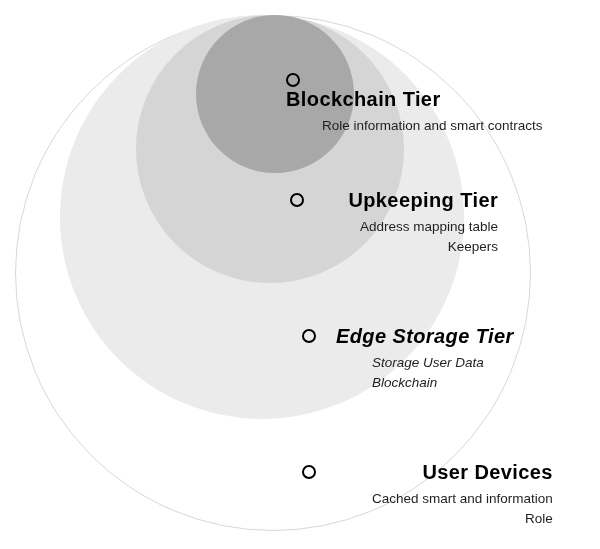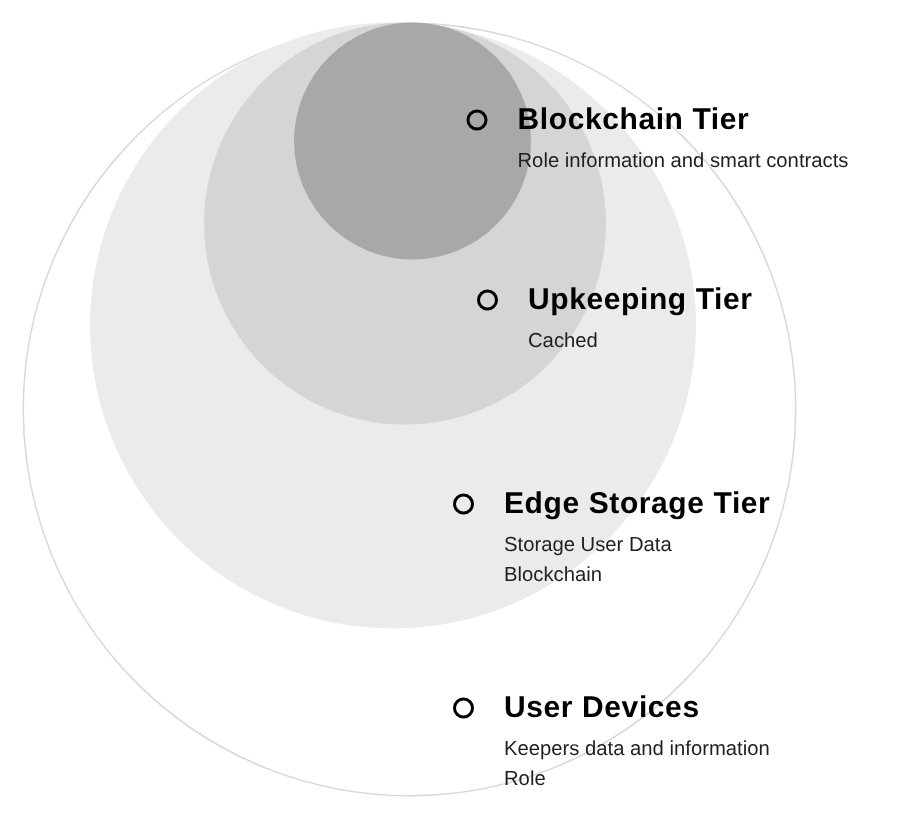--- a/index.html
+++ b/index.html
@@ -45,70 +45,72 @@
     color: #000000;
     letter-spacing: 0.4px;
     white-space: nowrap;
   }
   .tier-desc {
     margin-top: 5px;
     font-size: 13.5px;
     line-height: 20px;
     color: #1f1f1f;
     white-space: nowrap;
+    margin-left: 36px;
   }
   .tier-desc div { white-space: nowrap; }
 </style>
 </head>
 <body>
 
 <div class="stage">
 
   <svg class="circles-svg" viewBox="0 0 600 549" xmlns="http://www.w3.org/2000/svg">
       <circle cx="273" cy="273" r="257.5" fill="#ffffff" stroke="#d8d8d8" stroke-width="1"></circle>
       <circle cx="262" cy="217" r="202" fill="#ebebeb" stroke="none" stroke-width="1"></circle>
       <circle cx="270" cy="149" r="134" fill="#d5d5d5" stroke="none" stroke-width="1"></circle>
       <circle cx="275" cy="94" r="79" fill="#a8a8a8" stroke="none" stroke-width="1"></circle>
     </svg>
 
-  <div class="tier-label" style="left:311px; top:68px;">
+  <div class="tier-label" style="left:286px; top:68px;flex-direction:column;">
     <span class="bullet"></span>
     <span class="tier-text">
       <div class="tier-heading">Blockchain Tier</div>
       <div class="tier-desc">
         <div>Role information and smart contracts</div>
       </div>
     </span>
   </div>
 
-  <div class="tier-label" style="left:318px; top:188px;">
+  <div class="tier-label" style="left:290px; top:188px;text-align:right;">
     <span class="bullet"></span>
     <span class="tier-text">
       <div class="tier-heading">Upkeeping Tier</div>
       <div class="tier-desc">
-        <div>Cached</div>
+        <div>Address mapping table</div>
+        <div>Keepers</div>
       </div>
     </span>
   </div>
 
-  <div class="tier-label" style="left:302px; top:324px;">
+  <div class="tier-label" style="left:302px; top:324px;font-style:italic;">
     <span class="bullet"></span>
     <span class="tier-text">
       <div class="tier-heading">Edge Storage Tier</div>
       <div class="tier-desc">
         <div>Storage User Data</div>
         <div>Blockchain</div>
       </div>
     </span>
   </div>
 
-  <div class="tier-label" style="left:302px; top:460px;">
+  <div class="tier-label" style="left:302px; top:460px;text-align:right;">
     <span class="bullet"></span>
     <span class="tier-text">
       <div class="tier-heading">User Devices</div>
       <div class="tier-desc">
-        <div>Keepers data and information</div>
+        <div>Cached smart and information</div>
         <div>Role</div>
       </div>
     </span>
   </div>
 
 </div>
 
 </body></html>

